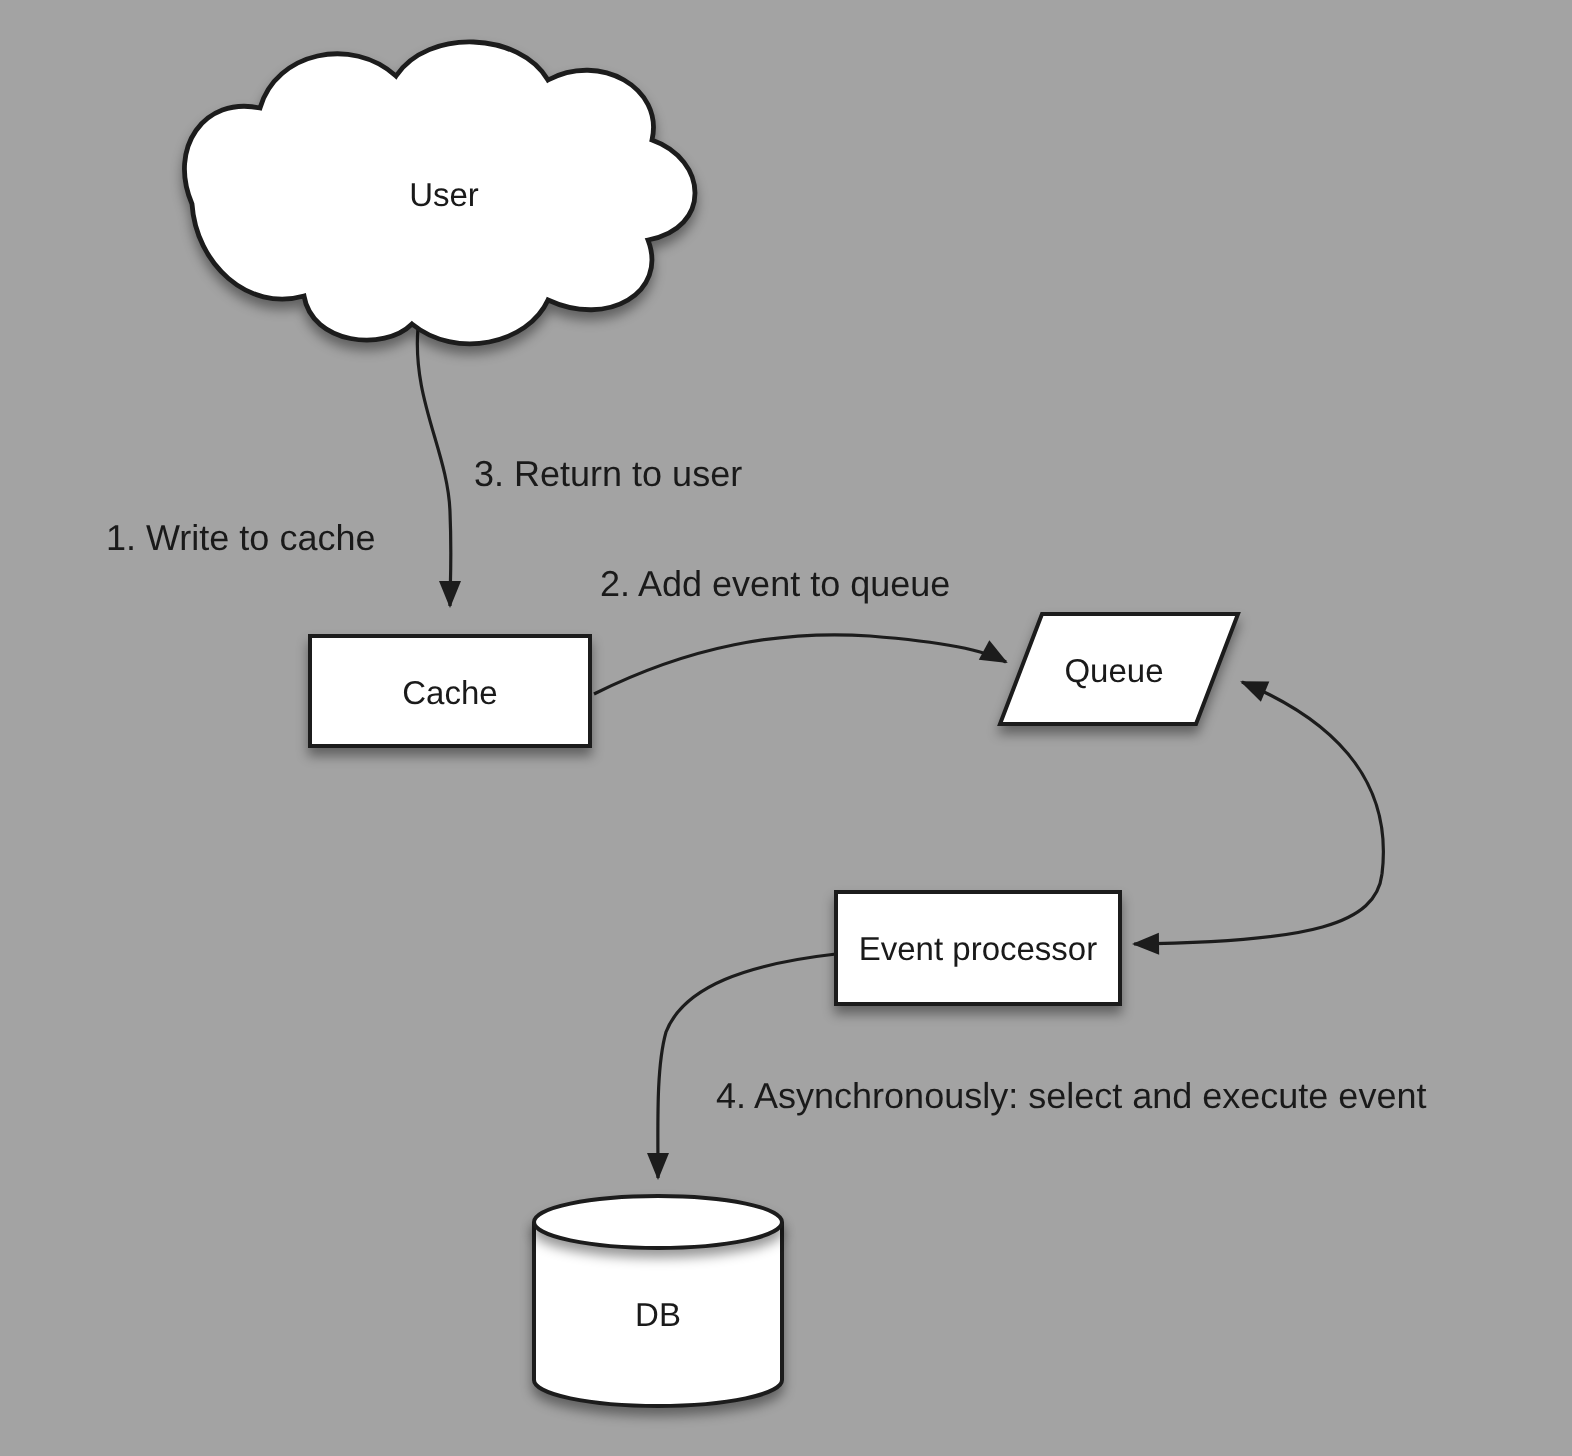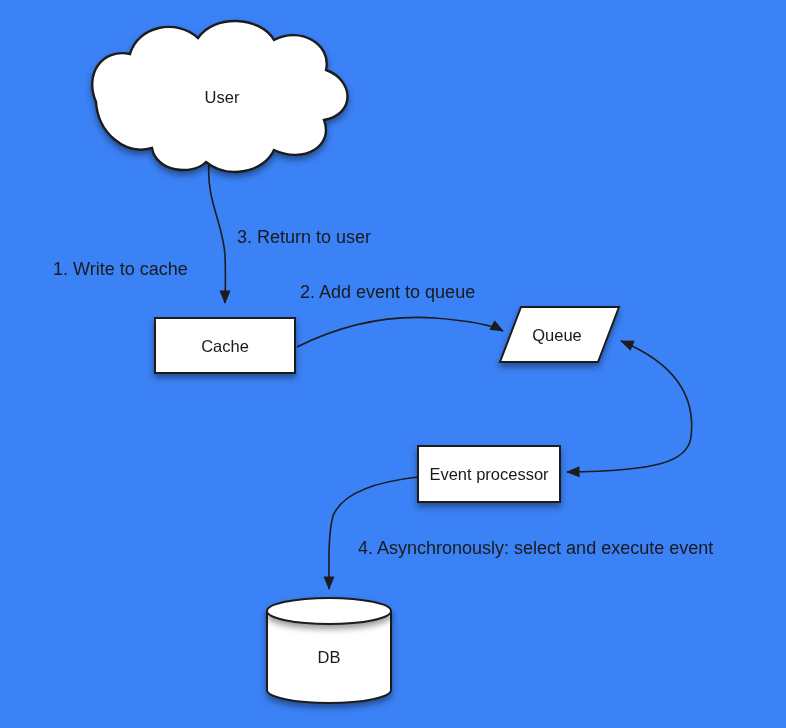--- a/index.html
+++ b/index.html
@@ -5,21 +5,21 @@
   html, body {
     margin: 0;
     padding: 0;
     background: #ffffff;
     font-family: "Liberation Sans", sans-serif;
   }
   .stage {
     position: relative;
     width: 786px;
     height: 728px;
-    background: #3b82f6;
+    background: #a3a3a3;
     overflow: hidden;
   }
   svg { display: block; }
   .node-shape {
     fill: #ffffff;
     stroke: #1c1c1c;
     filter: drop-shadow(0px 4px 3px rgba(0,0,0,0.40));
   }
   .rect-shape   { stroke-width: 2; }
   .para-shape   { stroke-width: 2; }

